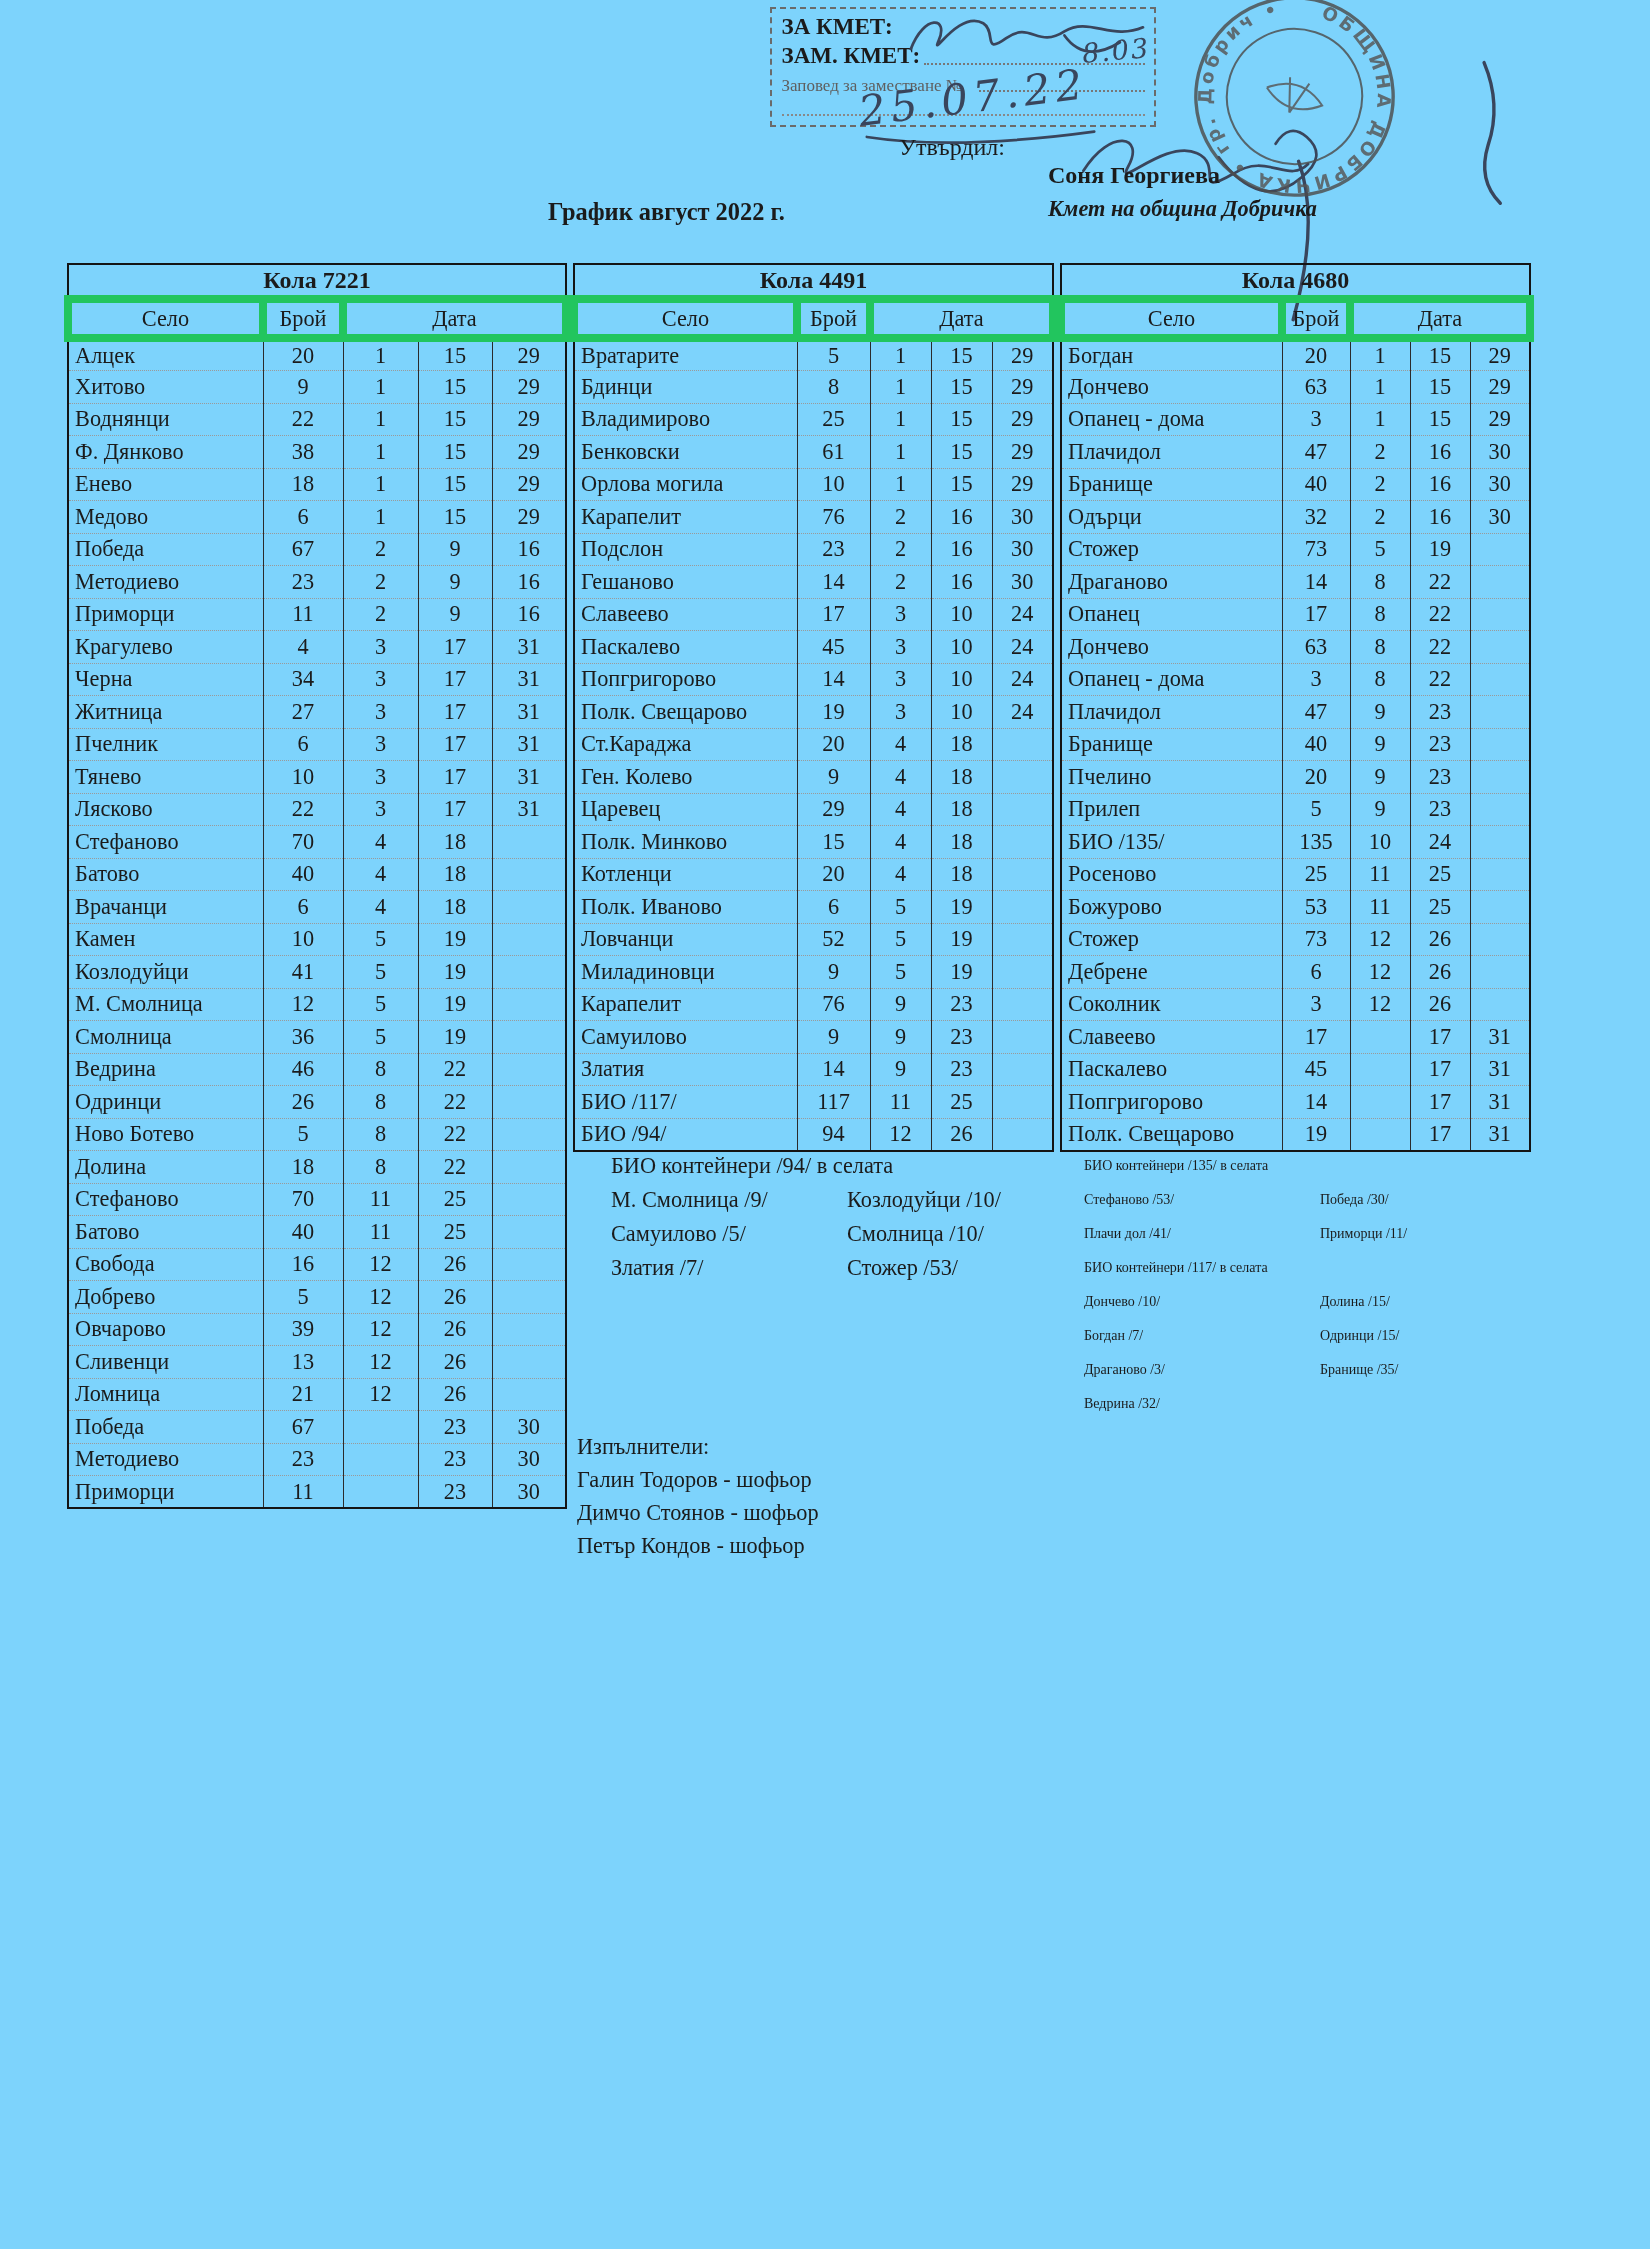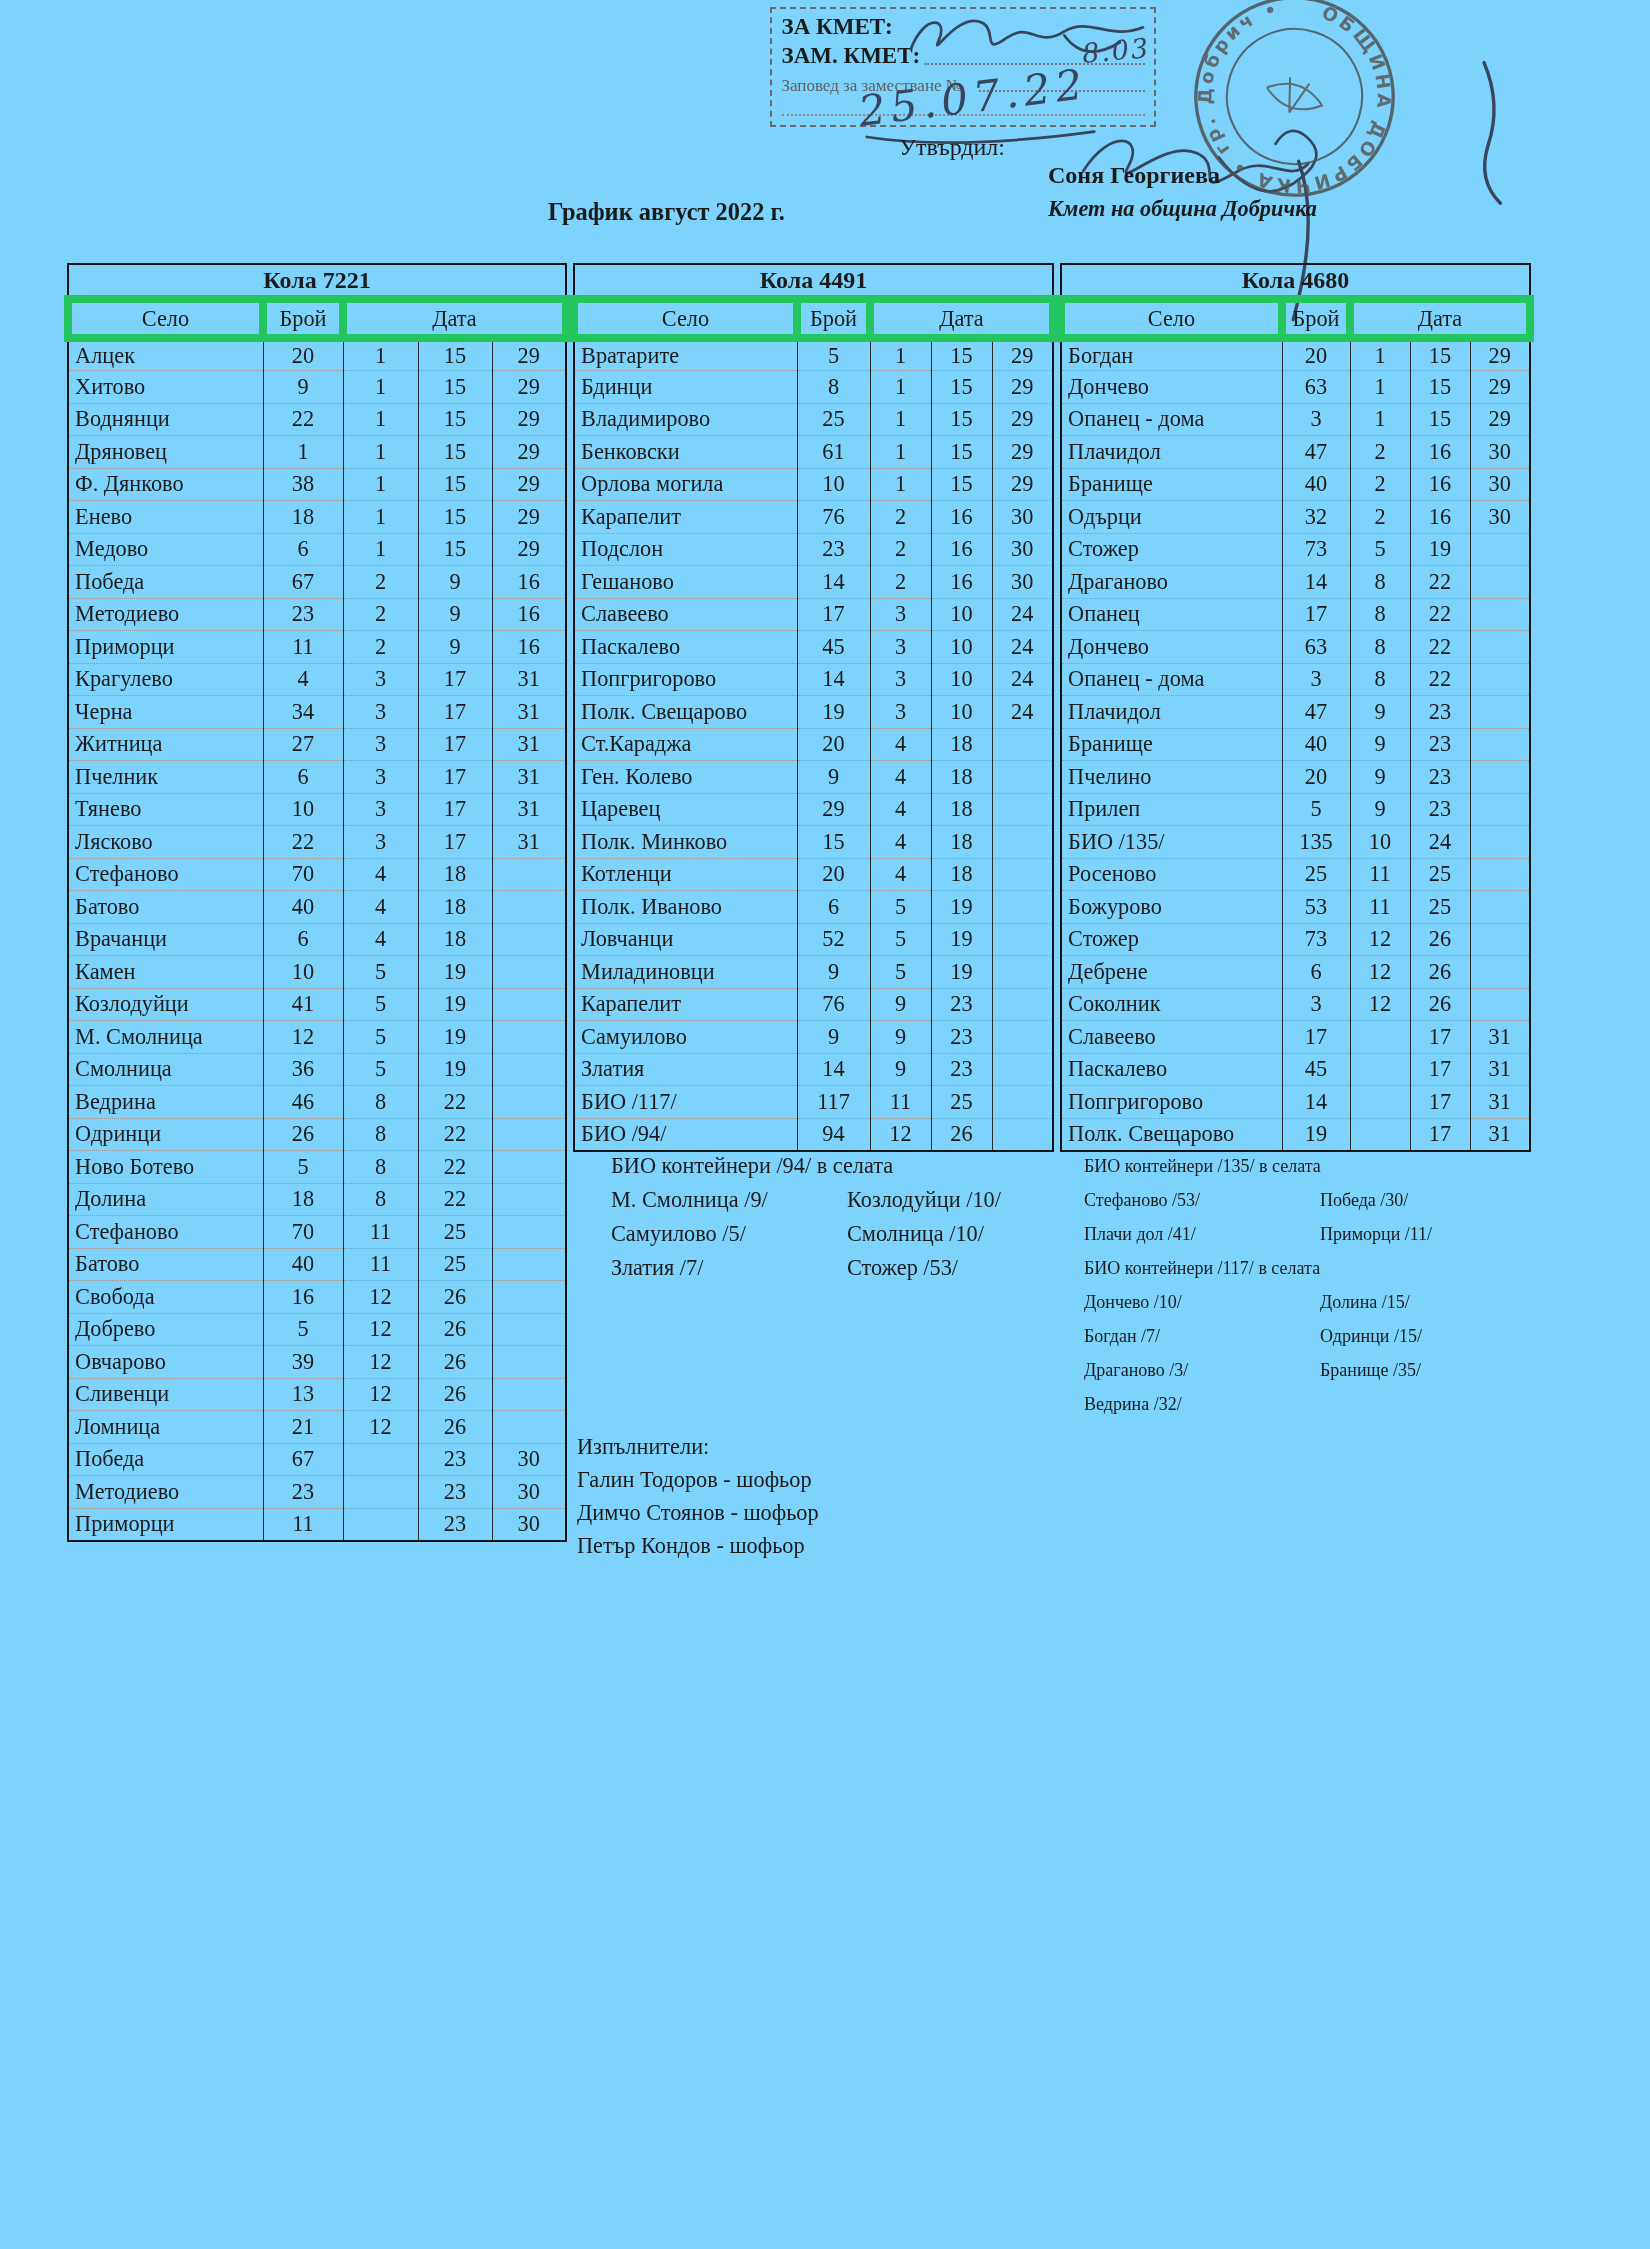--- a/index.html
+++ b/index.html
@@ -33,21 +33,21 @@
   table.grid td{padding:0 6.1px;white-space:nowrap;overflow:hidden;}
   tr.ttl td{height:30px;font-size:24px;font-weight:bold;text-align:center;border:2px solid #141414;}
   tr.hdr td{height:31px;font-weight:normal;text-align:center;border:8px solid #22c55e;}
   tr.row{height:32.5px;}
   tr.row td{border-left:1.4px solid #2b2b2b;border-right:1.4px solid #2b2b2b;border-top:1.4px dotted #9a9a9a;}
   td.selo{text-align:left;}
   td.num{text-align:center;}
 
   
   .notes-mid{position:absolute;left:575px;top:1149px;font-size:22.3px;}
-  .notes-right{position:absolute;left:1048px;top:1149px;font-size:18px;}
+  .notes-right{position:absolute;left:1048px;top:1149px;font-size:14px;}
   .note-row{display:flex;height:34px;line-height:34px;margin-left:36px;}
   .note-a{width:236px;white-space:nowrap;}
   .note-b{white-space:nowrap;}
   .executors{position:absolute;left:577px;top:1430px;font-size:22.3px;}
   .exec-line{height:33px;line-height:33px;white-space:nowrap;}
 </style>
 </head>
 <body>
 
 <div class="page">
@@ -132,27 +132,20 @@
               <td class="num">29</td>
             </tr>
             <tr class="row">
               <td class="selo">Воднянци</td>
               <td class="num">22</td>
               <td class="num">1</td>
               <td class="num">15</td>
               <td class="num">29</td>
             </tr>
             <tr class="row">
-              <td class="selo">Дряновец</td>
-              <td class="num">1</td>
-              <td class="num">1</td>
-              <td class="num">15</td>
-              <td class="num">29</td>
-            </tr>
-            <tr class="row">
               <td class="selo">Ф. Дянково</td>
               <td class="num">38</td>
               <td class="num">1</td>
               <td class="num">15</td>
               <td class="num">29</td>
             </tr>
             <tr class="row">
               <td class="selo">Енево</td>
               <td class="num">18</td>
               <td class="num">1</td>

